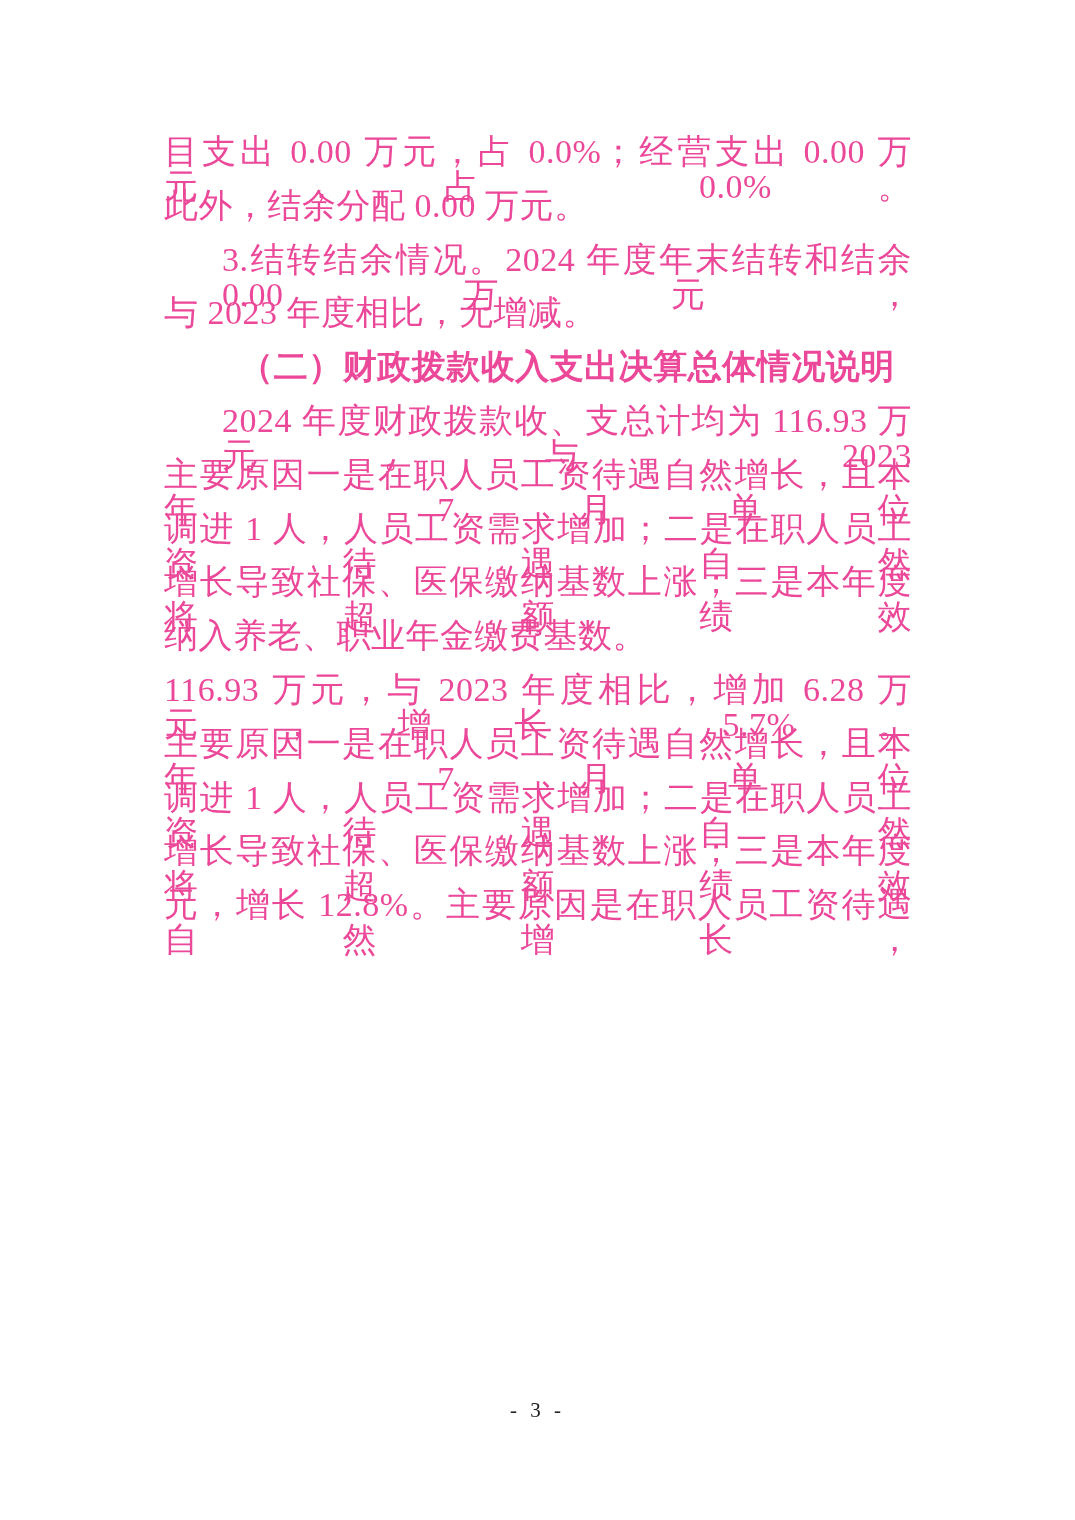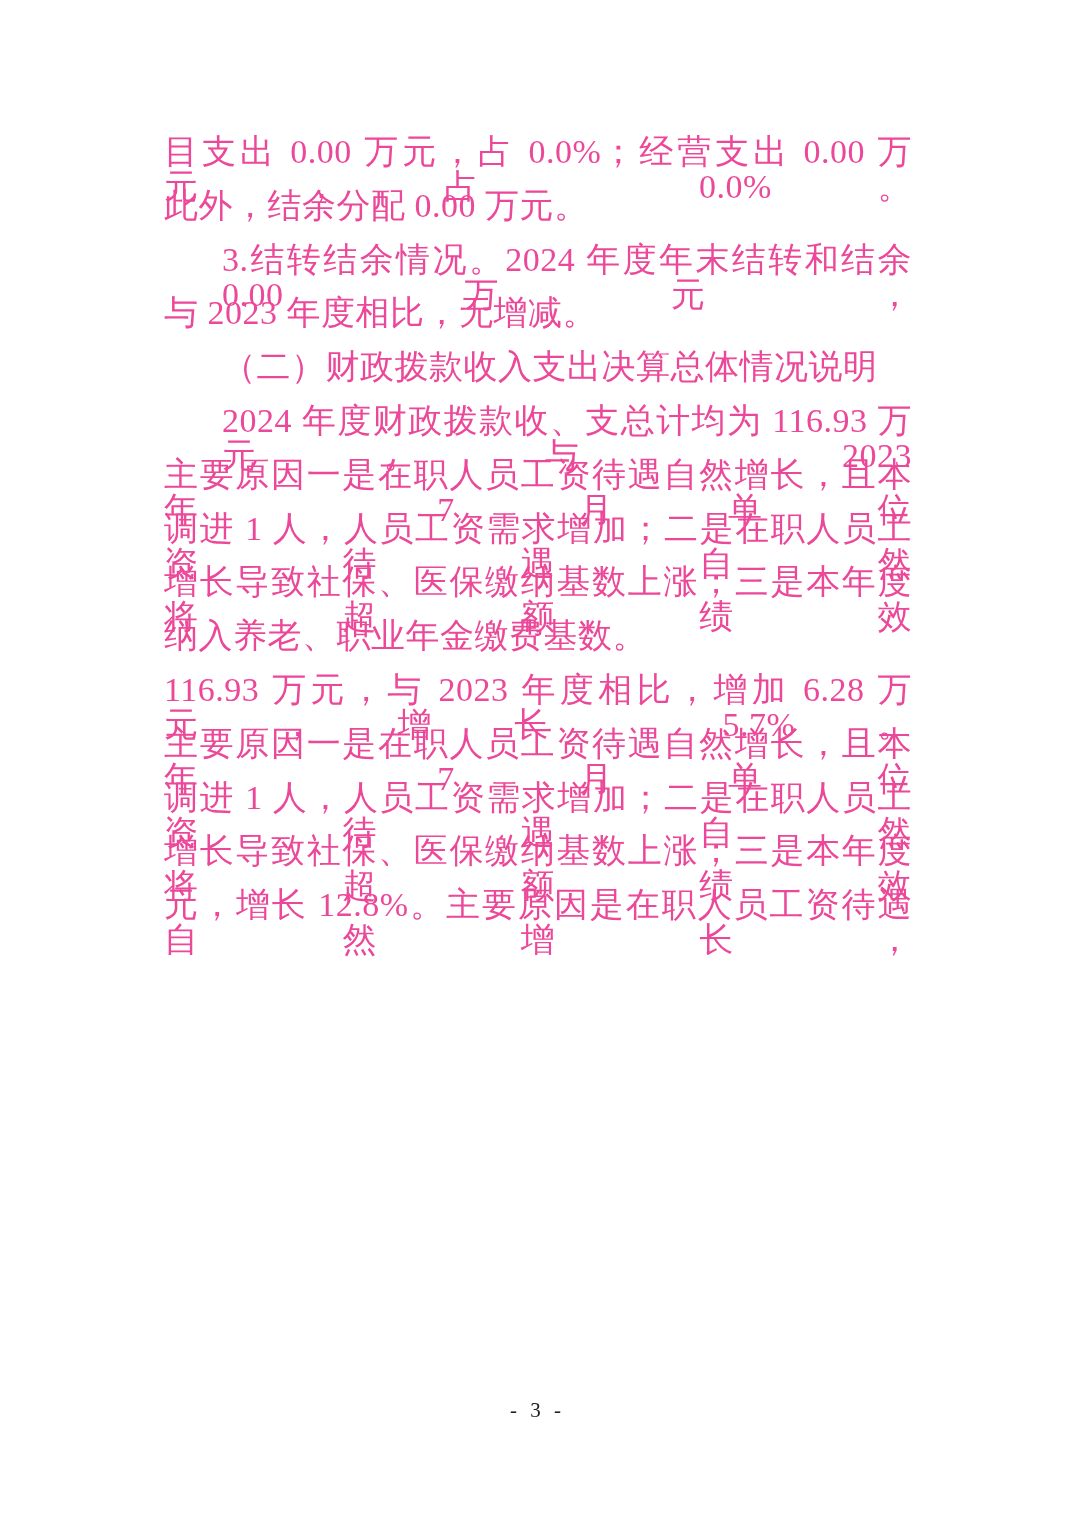--- a/index.html
+++ b/index.html
@@ -37,21 +37,22 @@
     text-justify: inter-character;
   }
   .line.indent {
     padding-left: 58px;
   }
   .line.indent.justify {
     padding-left: 58px;
     width: 690px;
   }
   .line.bold {
-    font-weight: normal;
+    font-weight: bold;
+    text-align: center;
   }
   .footer {
     position: absolute;
     top: 1398px;
     left: 0;
     width: 100%;
     text-align: center;
     font-size: 21px;
     letter-spacing: 4px;
     color: #222222;

